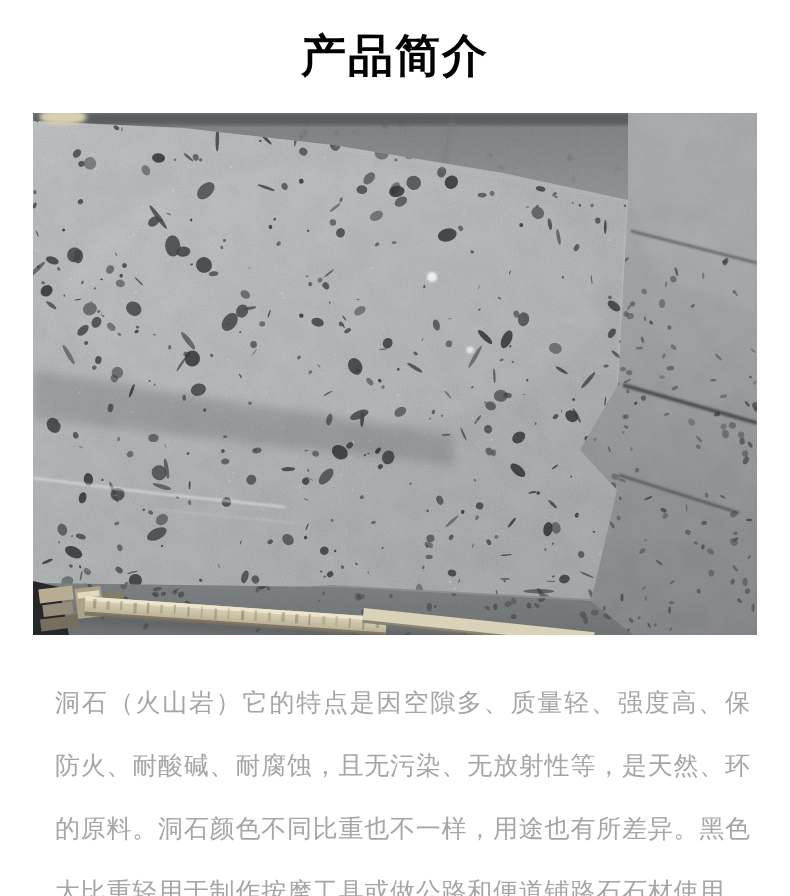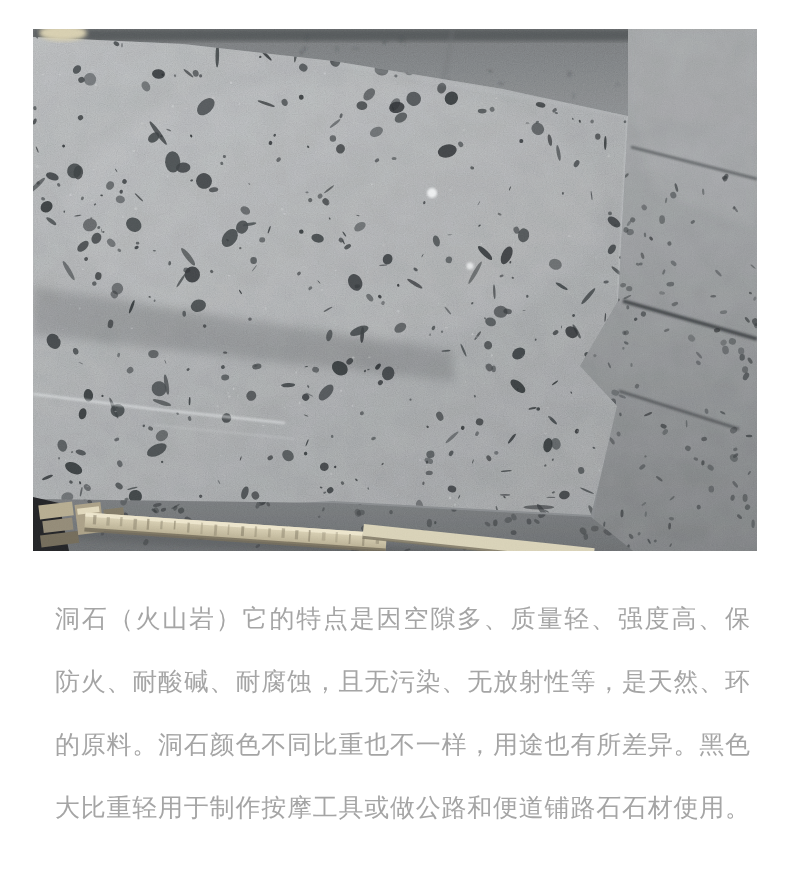--- a/index.html
+++ b/index.html
@@ -38,20 +38,21 @@
     text-align:justify;
     text-align-last:justify;
     overflow:hidden;
   }
 </style>
 </head>
 <body>
 
 <div class="page">
 
+  <h1 class="title">产品简介</h1>
 
   <figure class="photo" role="img" aria-label="黑色火山岩（洞石）板材堆放特写，表面布满气孔">
     <svg viewBox="0 0 724 522" preserveAspectRatio="none">
       <defs>
         <linearGradient id="lgTop" x1="0" y1="0" x2="0" y2="1">
           <stop offset="0" style="stop-color:var(--top-band-dark)"></stop>
           <stop offset="1" style="stop-color:var(--top-band-light)"></stop>
         </linearGradient>
         <linearGradient id="lgRight" x1="0" y1="0" x2="0" y2="1">
           <stop offset="0" style="stop-color:var(--right-light)"></stop>

